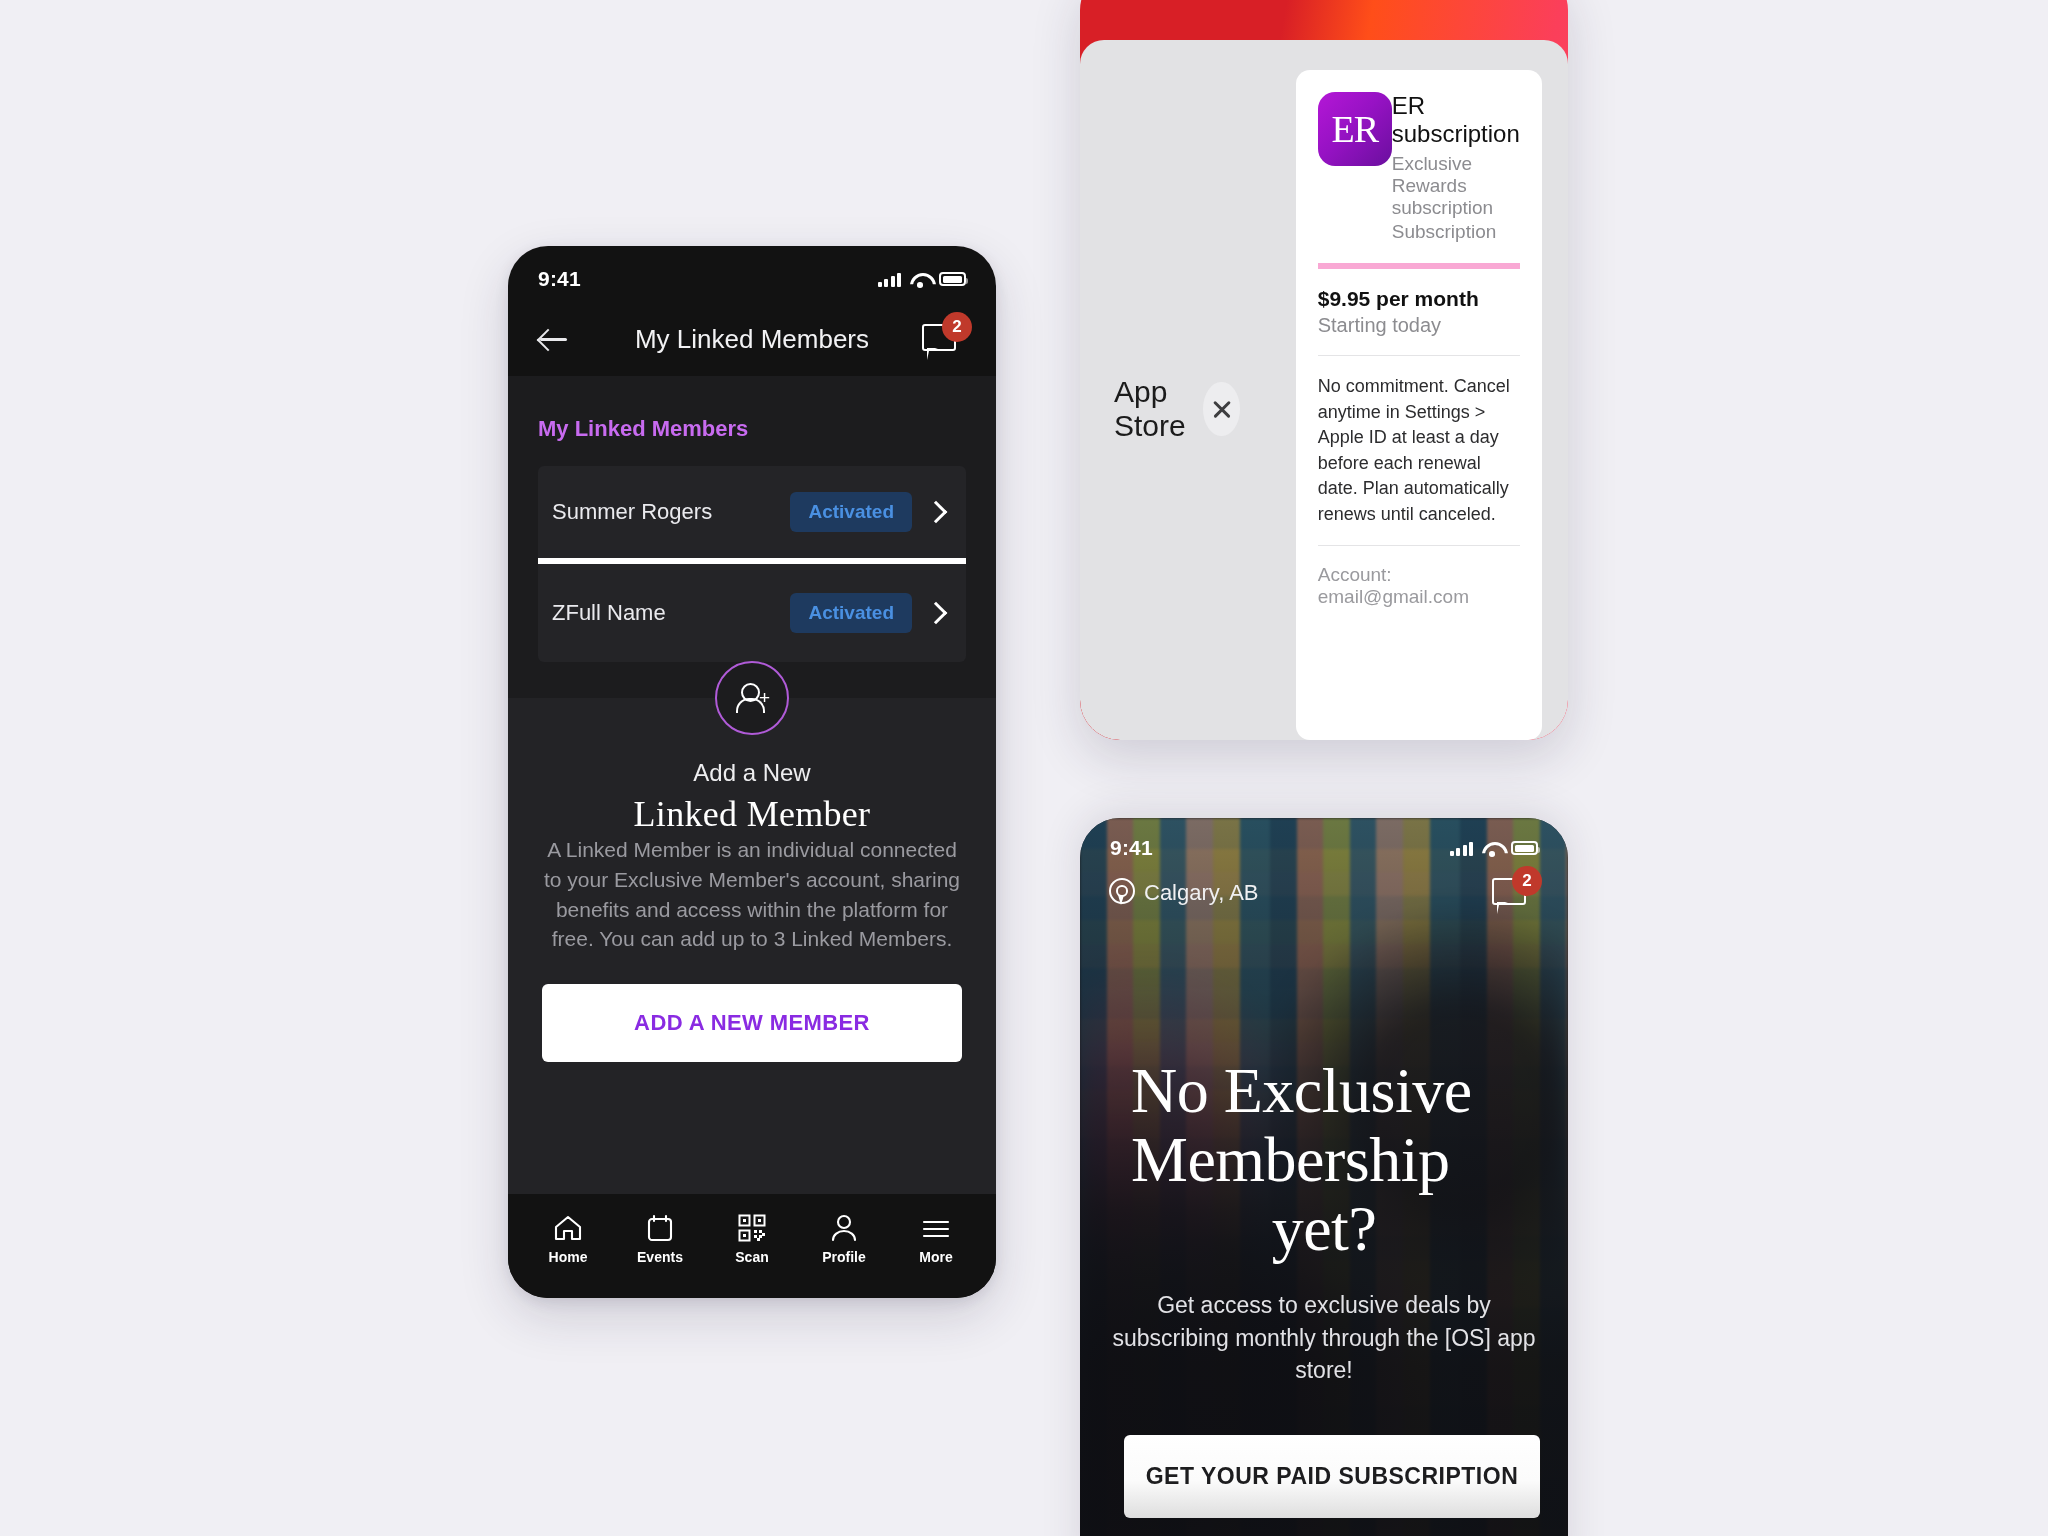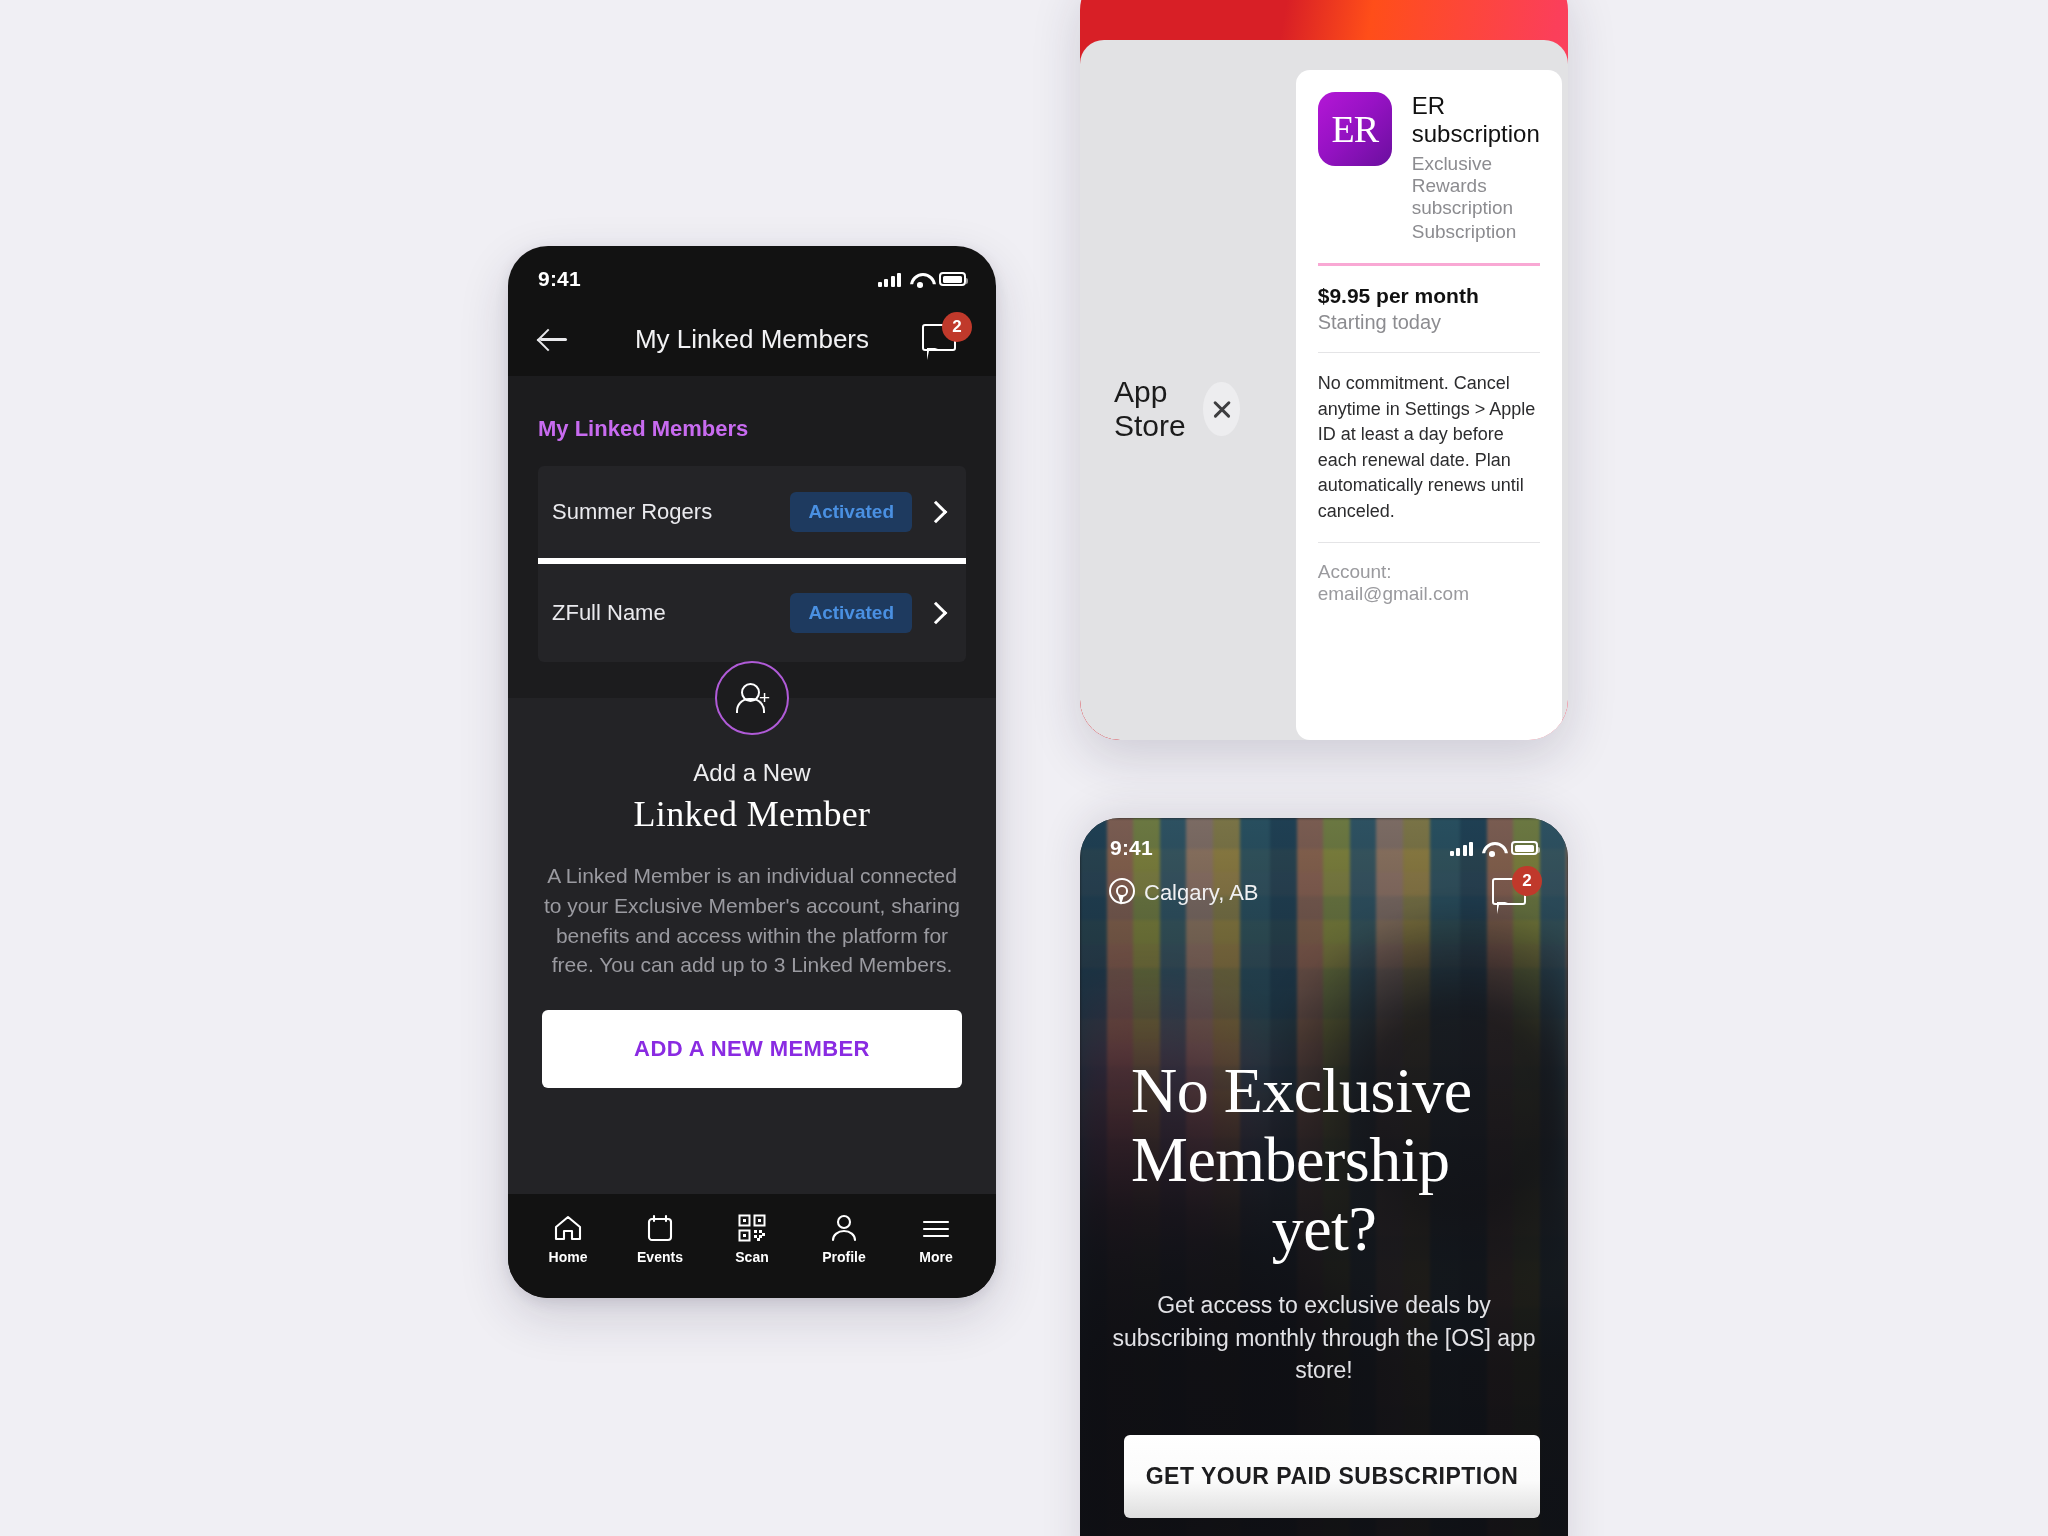--- a/index.html
+++ b/index.html
@@ -111,21 +111,21 @@
   }
   .person-ico { position:relative; width:34px; height:30px; }
   .person-ico::before { content:""; position:absolute; left:6px; top:0; width:15px; height:15px; border:2.4px solid #fff; border-radius:50%; }
   .person-ico::after {
     content:""; position:absolute; left:1px; bottom:0; width:25px; height:13px;
     border:2.4px solid #fff; border-bottom:none; border-radius: 13px 13px 0 0;
   }
   .plus-mark { position:absolute; right:-1px; top:5px; color:#fff; font-size:19px; line-height:1; font-weight:300; }
   .add-small { color:#eeeef0; font-size: 24px; margin-top: 24px; }
   .add-big { color:#fff; font-size: 36px; font-family:"Liberation Serif", serif; margin-top: 6px; letter-spacing:.3px;}
-  .add-desc { color:#9a9aa0; font-size: 21px; line-height: 1.42; text-align:center; margin-top: 26px; }
+  .add-desc { color:#9a9aa0; font-size: 21px; line-height: 1.42; text-align:center; }
   .add-btn {
     margin-top: 30px; width: 100%; background:#fff; border-radius: 6px;
     color:#8a2be2; font-size: 22px; font-weight: bold; letter-spacing:.4px;
     padding: 26px 0; text-align:center; cursor:pointer; border: none;
     font-family:"Liberation Sans", sans-serif;
   }
 
   .tabbar {
     flex:none; height: 104px; background:#121212;
     display:flex; align-items:center; padding: 0 14px 14px 14px;
@@ -153,21 +153,21 @@
     margin-left:auto; width: 54px; height:54px; border-radius:50%;
     background:#ededef; display:flex; align-items:center; justify-content:center; cursor:pointer; position:relative;
   }
   .close-btn::before, .close-btn::after {
     content:""; position:absolute; width:22px; height:2.6px; background:#3d3d3f; border-radius:2px;
   }
   .close-btn::before { transform: rotate(45deg); }
   .close-btn::after { transform: rotate(-45deg); }
 
   .paper { margin: 30px 22px 0 22px; background:#fff; border-radius: 14px; padding: 0 22px; }
-  .paper-top { display:flex; gap: 20px; padding: 22px 0 20px 0; border-bottom: 3px solid #f9a8d4; }
+  .paper-top { display:flex; padding: 22px 0 20px 0; border-bottom: 6px solid #f9a8d4; }
   .app-ico {
     width: 74px; height: 74px; border-radius: 17px; flex:none;
     background: linear-gradient(135deg,#b417d6 0%,#9712c4 45%,#6a0f9e 100%);
     display:flex; align-items:center; justify-content:center;
     color:#fff; font-family:"Liberation Serif", serif; font-size: 38px; letter-spacing:-1px;
   }
   .app-meta .app-title { font-size: 24px; color:#111; }
   .app-meta .app-sub { font-size: 19px; color:#8c8c90; margin-top: 5px; }
   .app-meta .app-sub2 { font-size: 19px; color:#8c8c90; margin-top: 2px; }
   .price-sec { padding: 18px 0 18px 0; border-bottom: 1px solid #e4e4e6; }

